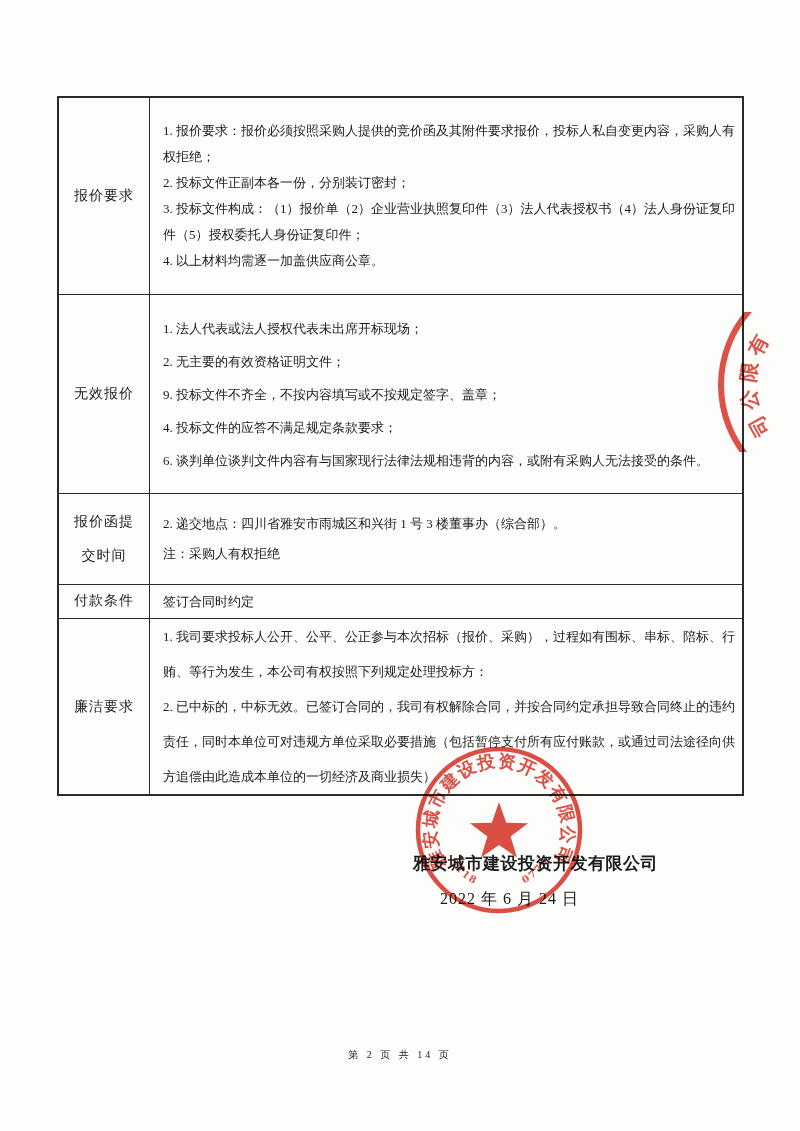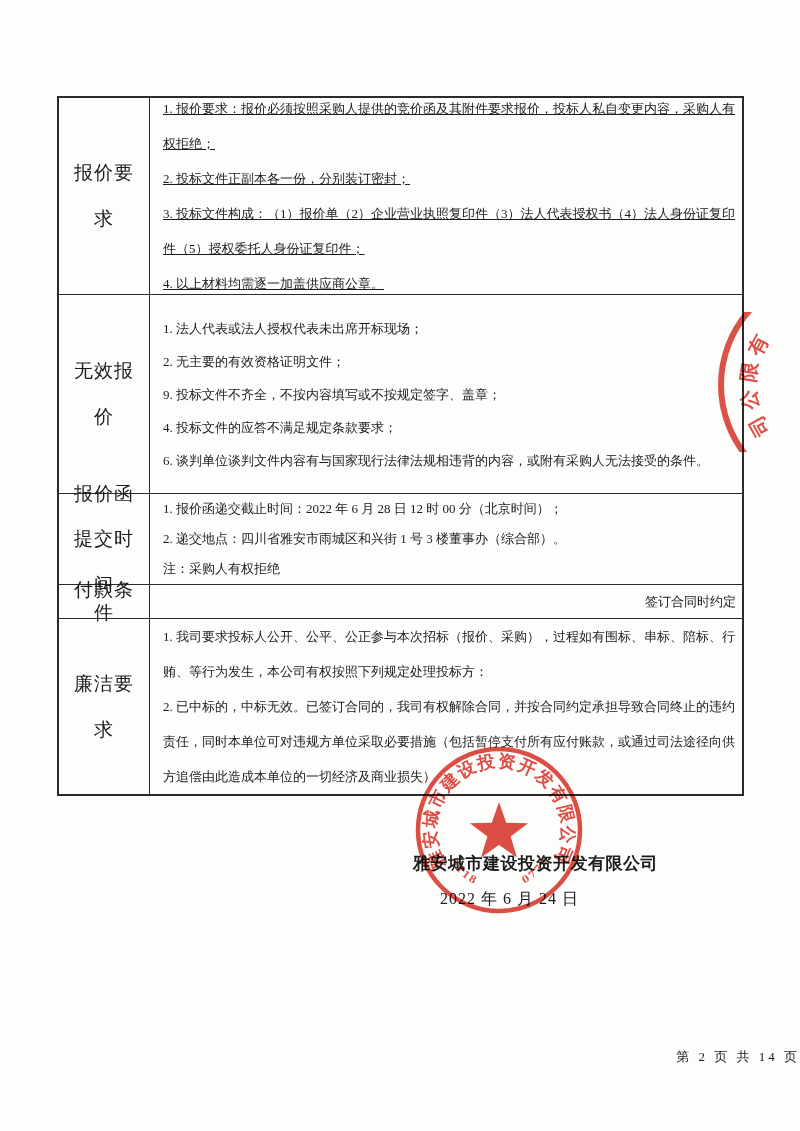--- a/index.html
+++ b/index.html
@@ -16,46 +16,46 @@
     position:absolute; left:57px; top:96px; width:687px;
     border:2px solid #2b2b2b;
   }
   .trow { display:flex; border-top:1px solid #2b2b2b; }
   .trow:first-child { border-top:none; }
   .cell-label {
     width:91px; flex:0 0 91px;
     border-right:1px solid #2b2b2b;
     display:flex; align-items:center; justify-content:center;
     text-align:center;
-    font-size:19px; letter-spacing:1px; line-height:2.4;
+    font-size:14px; letter-spacing:1px; line-height:2.4;
     padding:0 14px;
   }
   .cell-content {
     flex:1;
     display:flex; flex-direction:column; justify-content:center;
     padding:2px 6px 2px 13px;
     font-size:13px;
   }
   .cell-content p { margin:0; }
-  .lh0 p { line-height:35px;text-decoration:underline; }
+  .lh0 p { line-height:26px; }
   .lh1 p { line-height:33px; }
   .lh2 p { line-height:30px; }
-  .lh3 p { line-height:22px;text-align:right; }
+  .lh3 p { line-height:22px; }
   .lh4 p { line-height:35px; }
   .sig-company {
     position:absolute; left:413px; top:852px;
     font-size:17px; font-weight:600; letter-spacing:0.5px;
   }
   .sig-date {
     position:absolute; left:440px; top:889px;
     font-size:16px; letter-spacing:1px;
   }
   .page-footer {
     position:absolute; left:0; top:1048px; width:100%;
-    text-align:right; font-size:13px; letter-spacing:3px;
+    text-align:center; font-size:10px; letter-spacing:3px;
   }
   .seal-main {
     position:absolute; left:409px; top:740px;
     width:180px; height:180px;
     mix-blend-mode:multiply; opacity:0.9;
     pointer-events:none;
   }
   .seal-edge {
     position:absolute; left:705px; top:312px;
     width:95px; height:140px;
@@ -87,21 +87,20 @@
         <p>2. 无主要的有效资格证明文件；</p>
         <p>9. 投标文件不齐全，不按内容填写或不按规定签字、盖章；</p>
         <p>4. 投标文件的应答不满足规定条款要求；</p>
         <p>6. 谈判单位谈判文件内容有与国家现行法律法规相违背的内容，或附有采购人无法接受的条件。</p>
       </div>
     </div>
 
     <div class="trow" style="height:91px">
       <div class="cell-label">报价函提交时间</div>
       <div class="cell-content lh2">
-        <p>1. 报价函递交截止时间：2022 年 6 月 28 日 12 时 00 分（北京时间）；</p>
         <p>2. 递交地点：四川省雅安市雨城区和兴街 1 号 3 楼董事办（综合部）。</p>
         <p>注：采购人有权拒绝</p>
       </div>
     </div>
 
     <div class="trow" style="height:34px">
       <div class="cell-label" style="line-height:1.2">付款条件</div>
       <div class="cell-content lh3">
         <p>签订合同时约定</p>
       </div>

